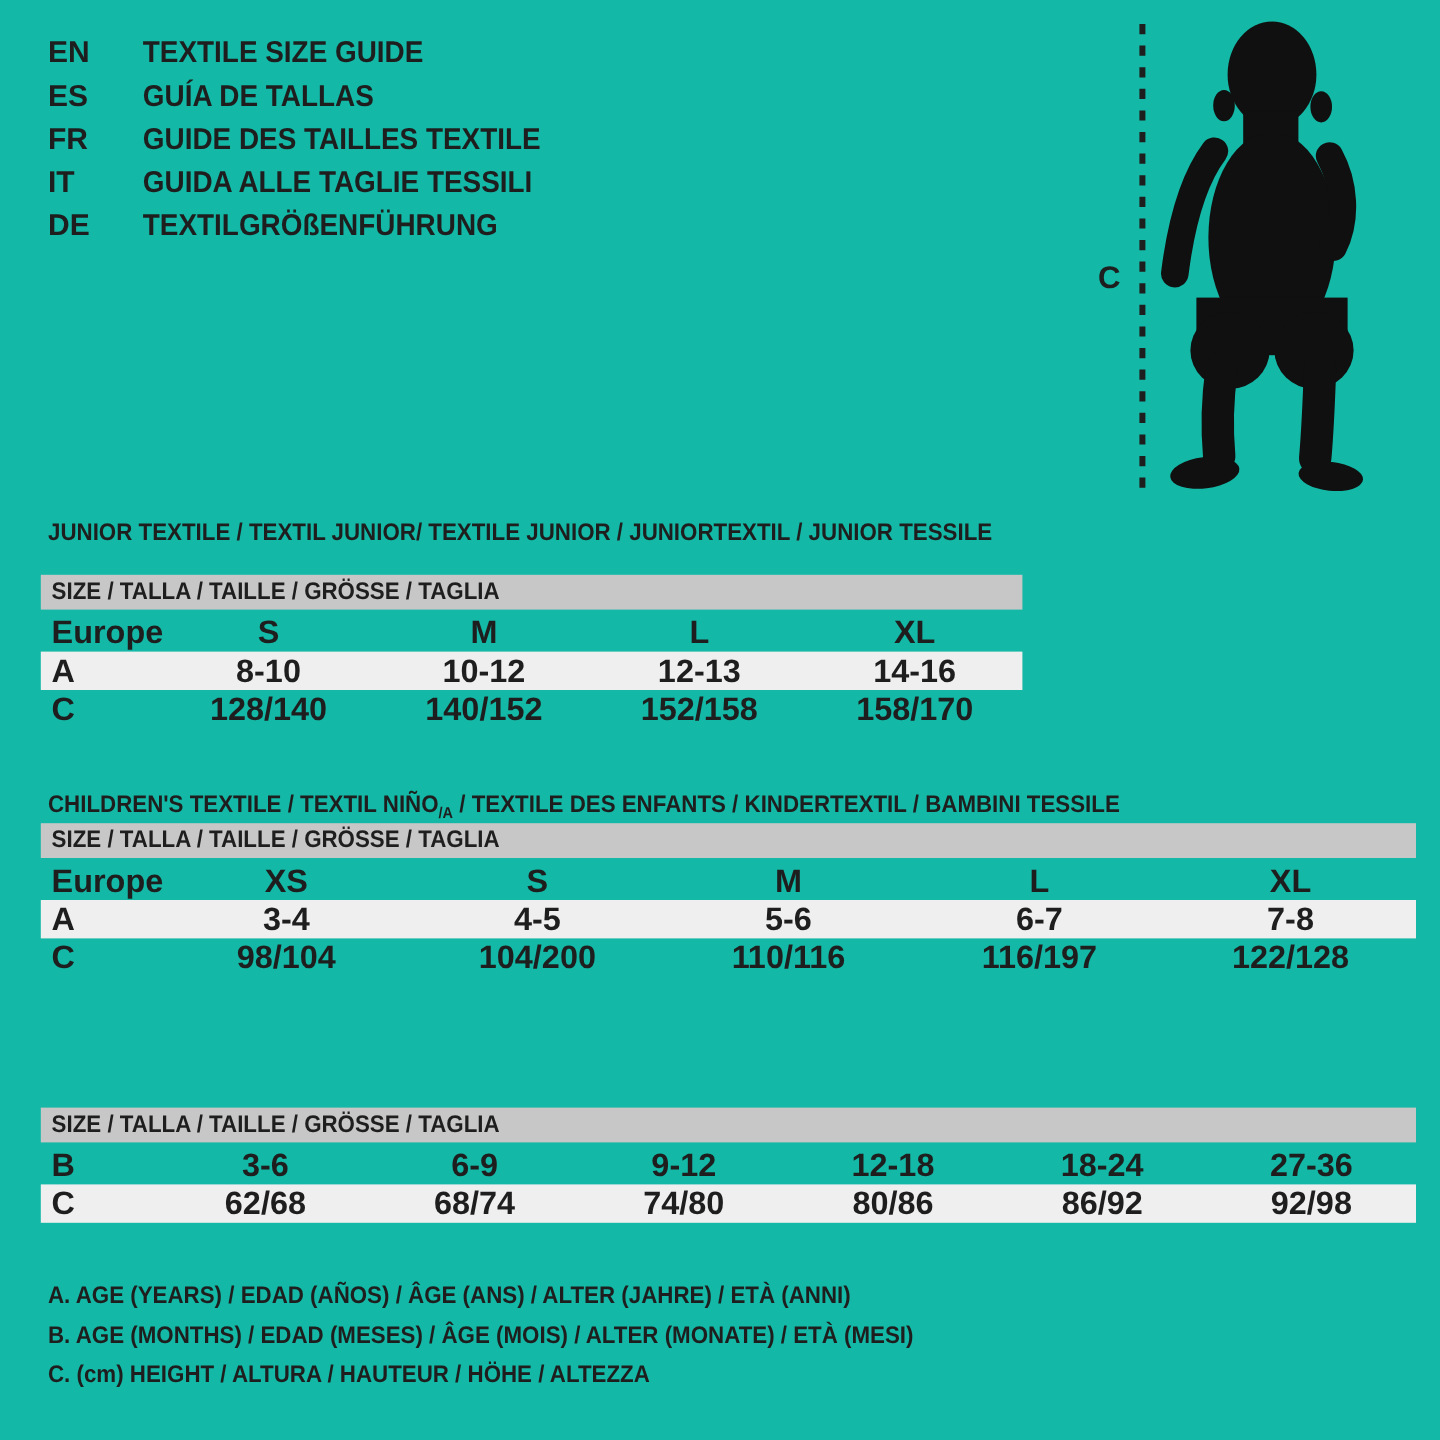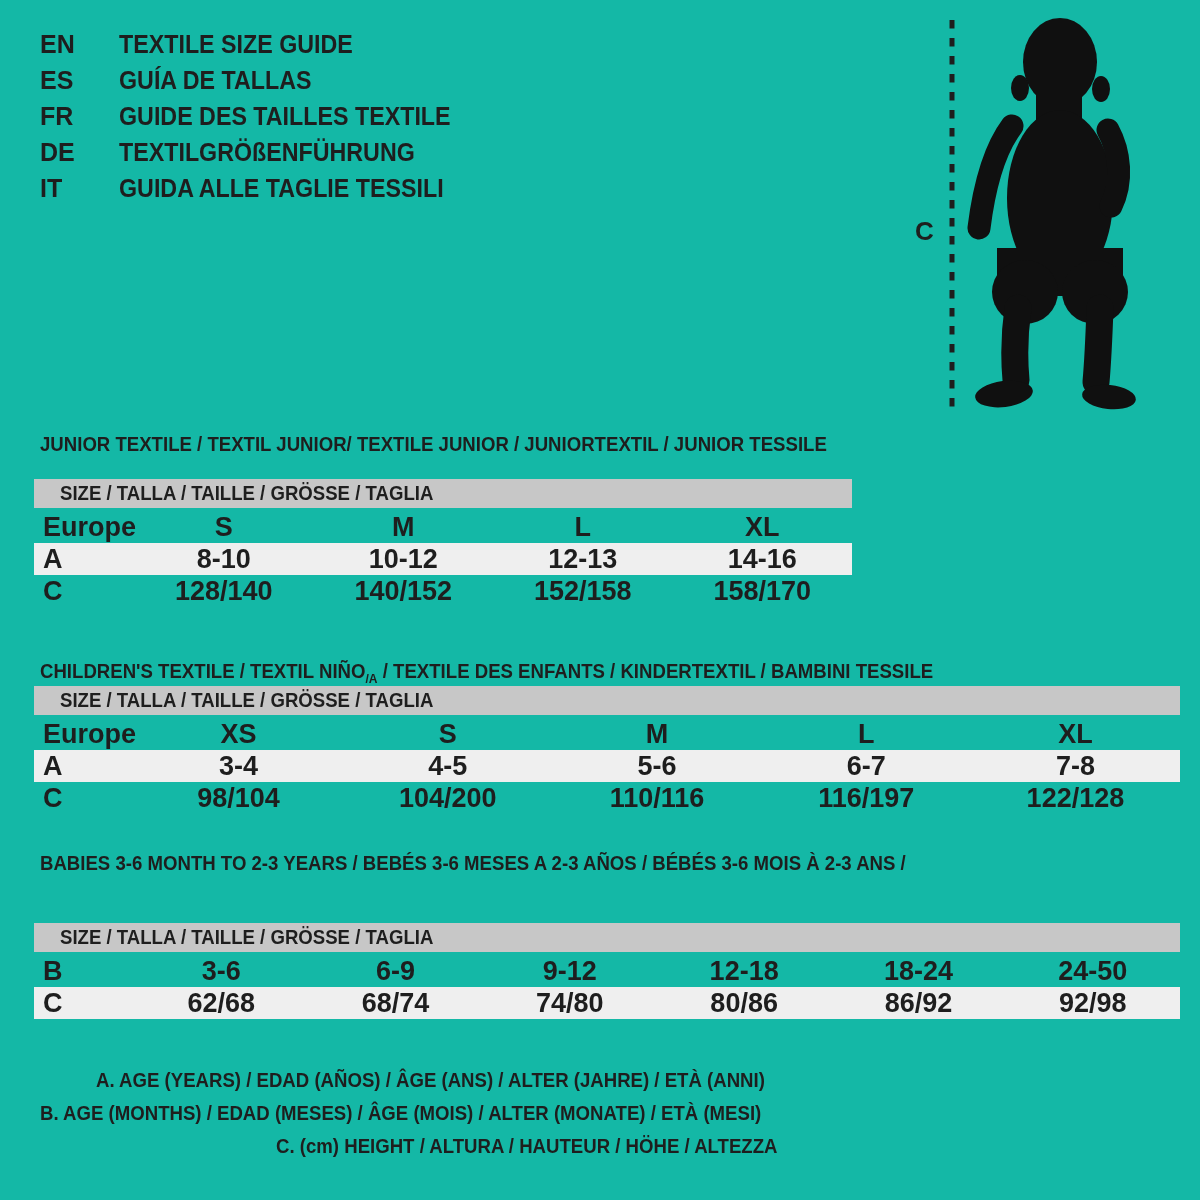--- a/index.html
+++ b/index.html
@@ -24,55 +24,55 @@
   .st1{top:433px;}
   .st2{top:660px;}
   .st3{top:847px;line-height:33px;}
   .title-sub{font-size:13px;vertical-align:-5px;letter-spacing:0;}
 
   
   .size-table{position:absolute;left:34px;font-weight:700;}
   .t1{top:479px;width:818px;}
   .t2{top:686px;width:1146px;}
   .t3{top:923px;width:1146px;}
-  .band{height:29px;line-height:29px;background:#c7c7c7;padding-left:26px;font-size:20px;margin-bottom:3px;}
+  .band{height:29px;line-height:29px;background:#c7c7c7;padding-left:9px;font-size:20px;margin-bottom:3px;}
   .trow{display:flex;height:32px;line-height:32px;font-size:27px;}
   .trow.alt{background:#efefef;}
   .tlabel{width:100px;padding-left:9px;box-sizing:border-box;}
   .tcell{flex:1;text-align:center;}
 
   
   .legend{position:absolute;left:40px;top:1064px;font-size:20px;font-weight:700;}
-  .legend-line{height:33px;line-height:33px;white-space:nowrap;text-align:right;}
+  .legend-line{height:33px;line-height:33px;white-space:nowrap;}
 </style>
 </head>
 <body>
 
 <div class="canvas">
 
   <div class="lang-block">
     <div class="lang-row">
       <span class="lang-code">EN</span>
       <span class="lang-label cond">TEXTILE SIZE GUIDE</span>
     </div>
     <div class="lang-row">
       <span class="lang-code">ES</span>
       <span class="lang-label cond">GUÍA DE TALLAS</span>
     </div>
     <div class="lang-row">
       <span class="lang-code">FR</span>
       <span class="lang-label cond">GUIDE DES TAILLES TEXTILE</span>
     </div>
     <div class="lang-row">
+      <span class="lang-code">IT</span>
+      <span class="lang-label cond">GUIDA ALLE TAGLIE TESSILI</span>
+    </div>
+    <div class="lang-row">
       <span class="lang-code">DE</span>
       <span class="lang-label cond">TEXTILGRÖßENFÜHRUNG</span>
-    </div>
-    <div class="lang-row">
-      <span class="lang-code">IT</span>
-      <span class="lang-label cond">GUIDA ALLE TAGLIE TESSILI</span>
     </div>
   </div>
 
   <div class="figure">
     <svg width="270" height="412" viewBox="0 0 270 412">
       <line x1="47" y1="10" x2="47" y2="404" stroke="#1e1e1e" stroke-width="5" stroke-dasharray="8.5 9.5"></line>
       <g transform="translate(67,0)" fill="#101010" stroke="none">
         <ellipse cx="88" cy="52" rx="37" ry="44"></ellipse>
         <ellipse cx="48" cy="78" rx="9" ry="13"></ellipse>
         <ellipse cx="129" cy="79" rx="9" ry="13"></ellipse>
@@ -149,34 +149,33 @@
       <span class="tlabel">C</span>
       <span class="tcell">98/104</span>
       <span class="tcell">104/200</span>
       <span class="tcell">110/116</span>
       <span class="tcell">116/197</span>
       <span class="tcell">122/128</span>
     </div>
   </div>
 
   <div class="sec-title st3">
-    <div><span class="cond">BABIES 3-6 MONTH TO 2-3 YEARS / BEBÉS 3-6 MESES A 2-3 AÑOS / BÉBÉS 3-6 MOIS À 2-3 ANS /</span></div>
   </div>
   <div class="size-table t3">
     <div class="band">
       <span class="cond">SIZE / TALLA / TAILLE / GRÖSSE / TAGLIA</span>
     </div>
     <div class="trow">
       <span class="tlabel">B</span>
       <span class="tcell">3-6</span>
       <span class="tcell">6-9</span>
       <span class="tcell">9-12</span>
       <span class="tcell">12-18</span>
       <span class="tcell">18-24</span>
-      <span class="tcell">24-50</span>
+      <span class="tcell">27-36</span>
     </div>
     <div class="trow alt">
       <span class="tlabel">C</span>
       <span class="tcell">62/68</span>
       <span class="tcell">68/74</span>
       <span class="tcell">74/80</span>
       <span class="tcell">80/86</span>
       <span class="tcell">86/92</span>
       <span class="tcell">92/98</span>
     </div>

